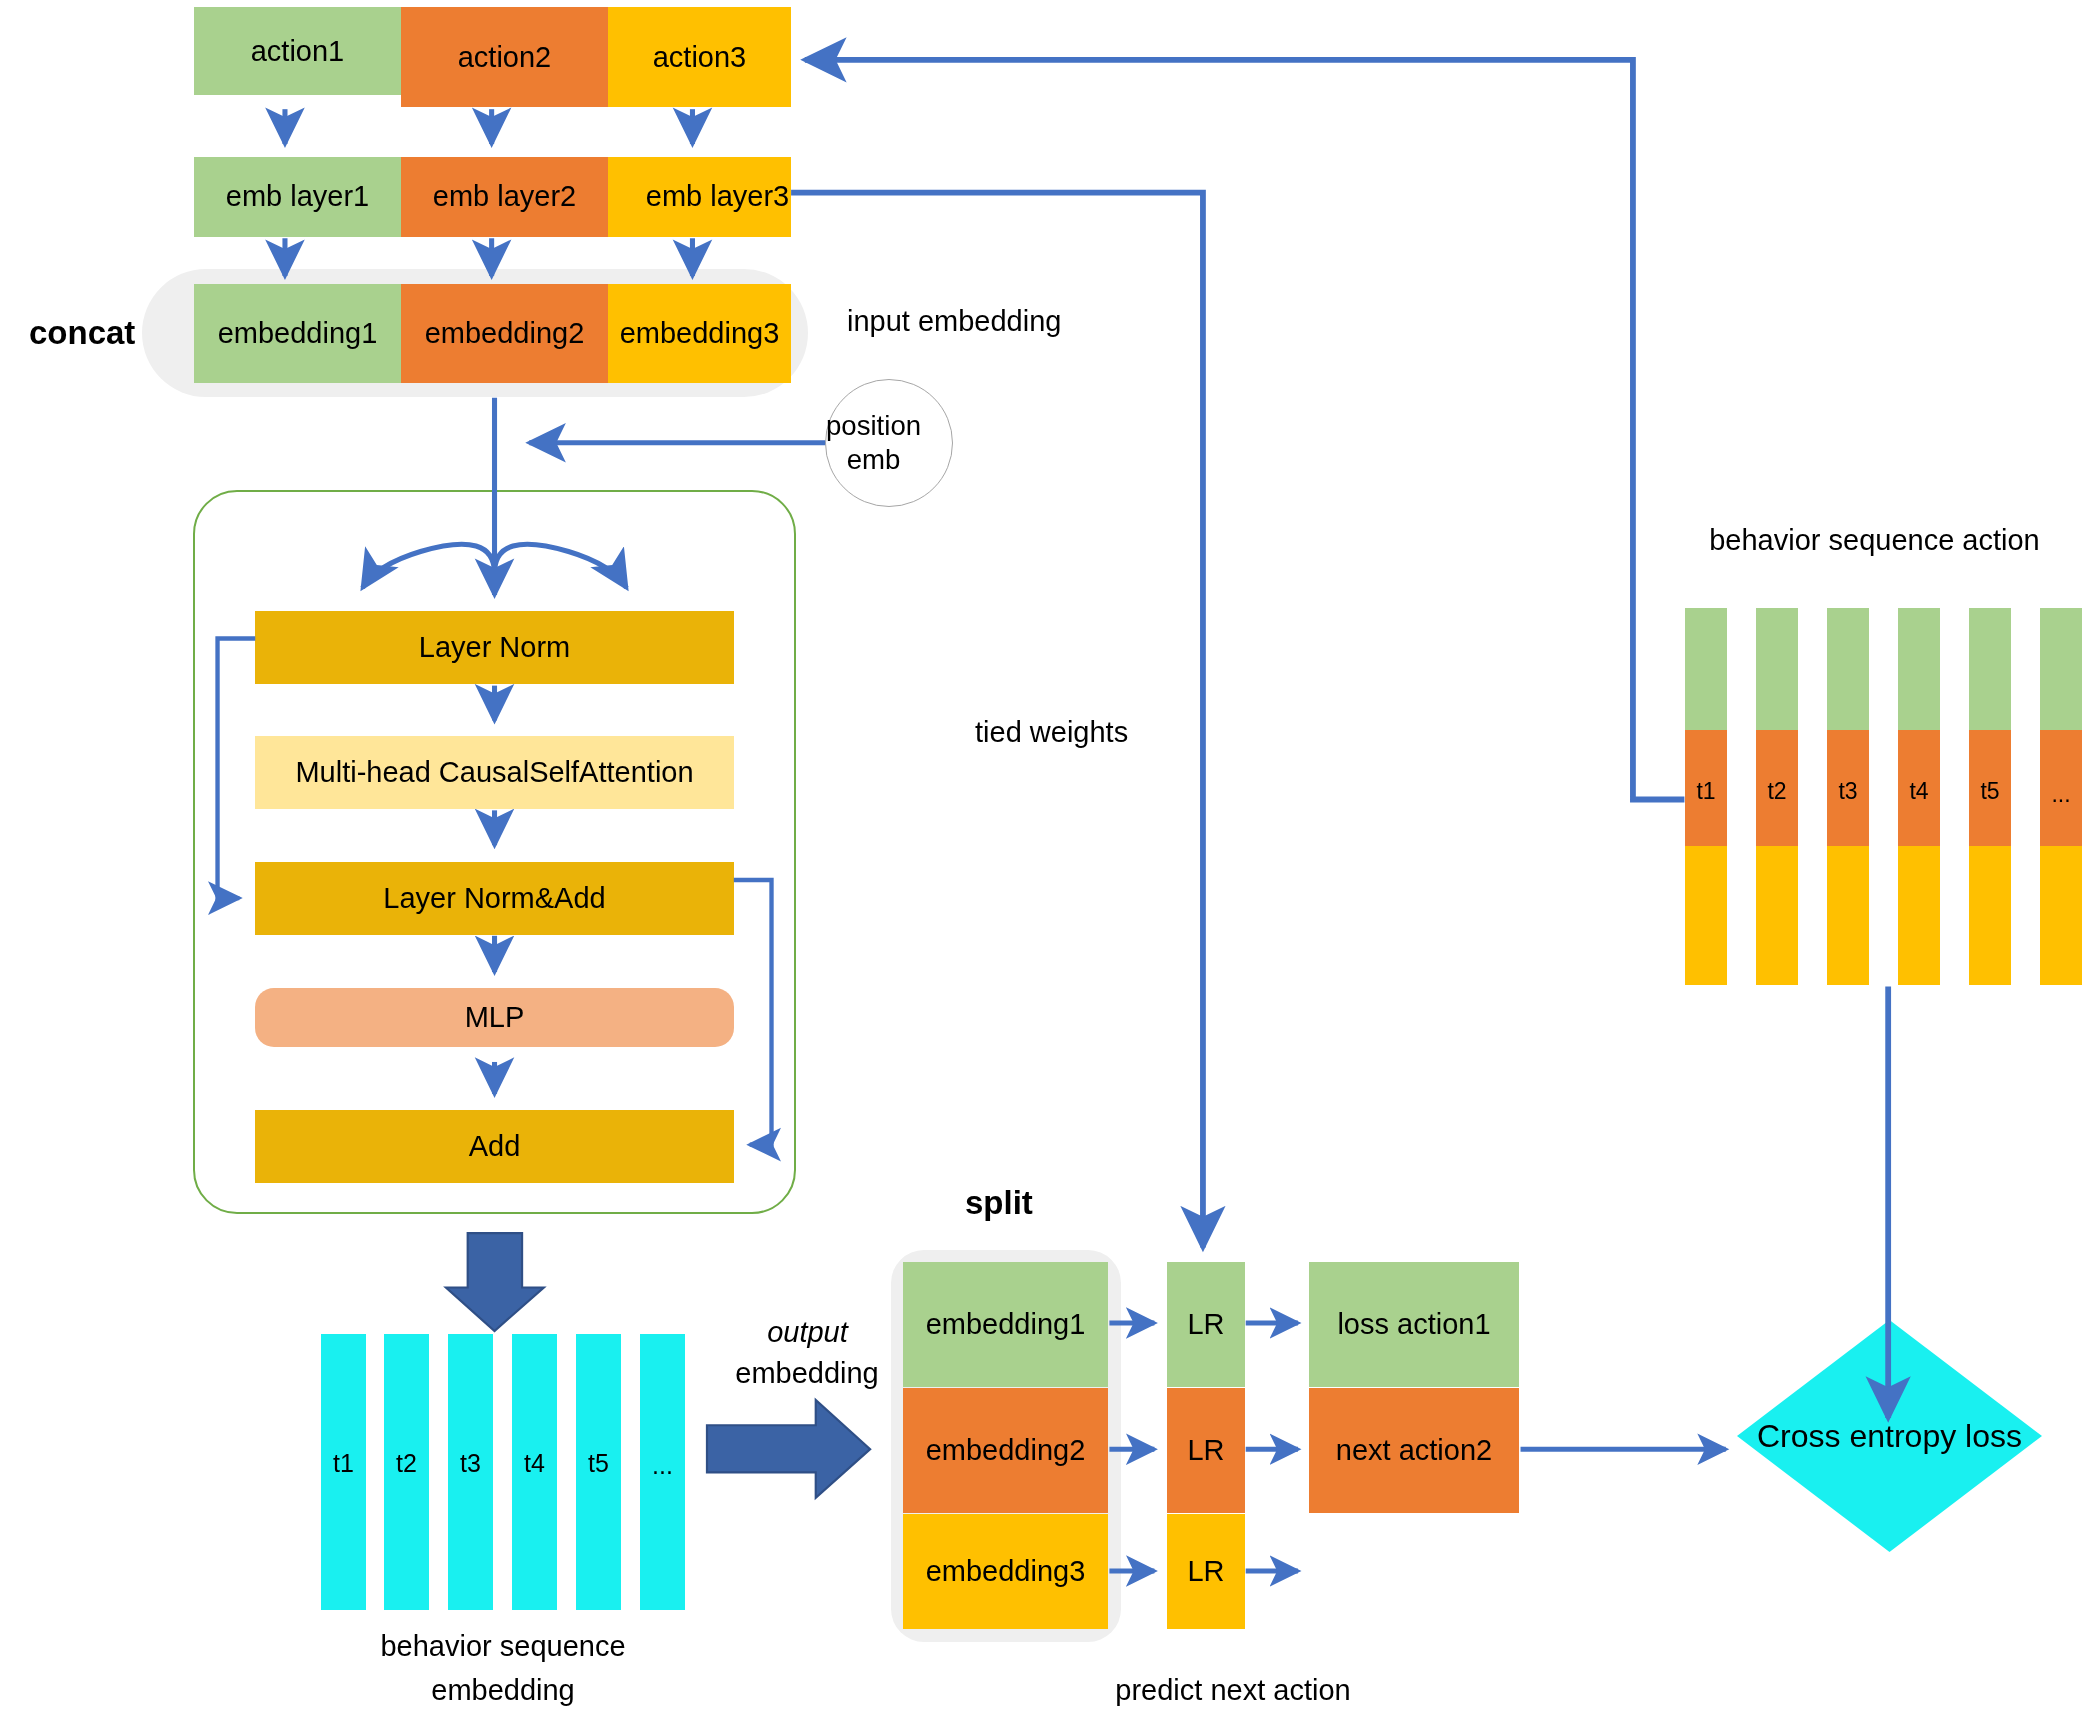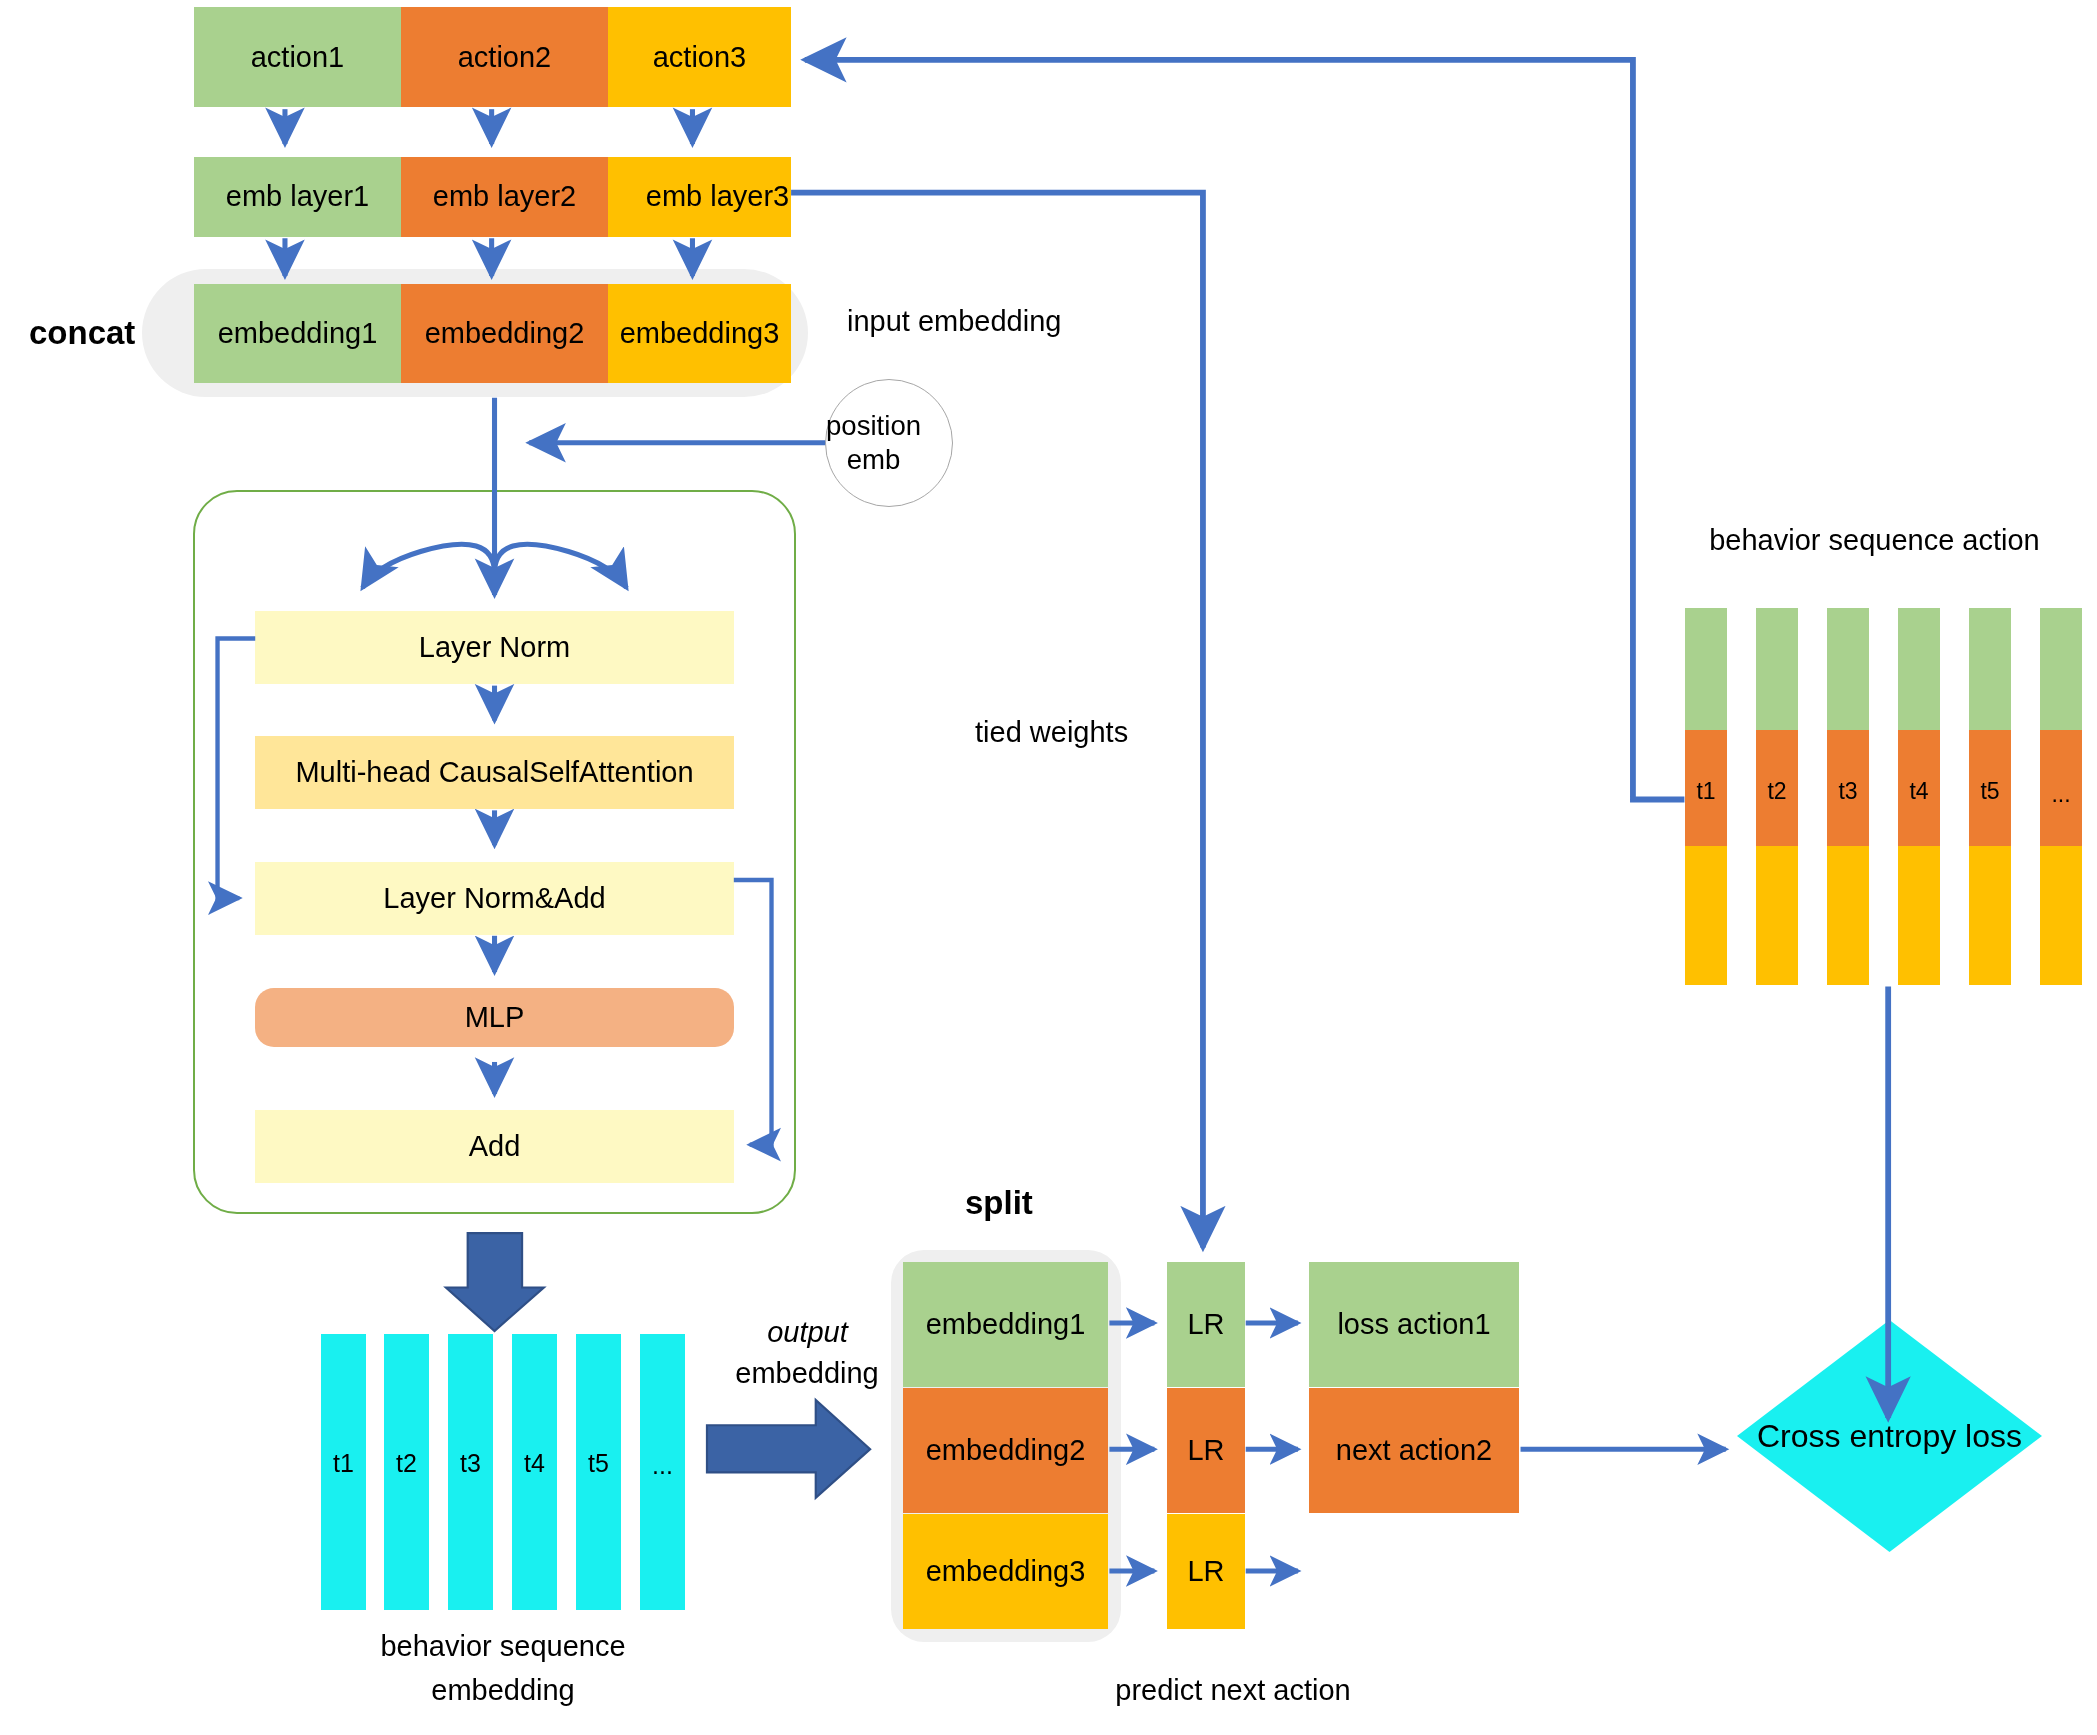--- a/index.html
+++ b/index.html
@@ -5,21 +5,21 @@
   html,body{margin:0;padding:0;background:#fff;}
   body{width:2097px;height:1736px;position:relative;
        font-family:"Liberation Sans","DejaVu Sans",sans-serif;color:#000;}
   #stage{position:absolute;left:0;top:0;width:2097px;height:1736px;overflow:hidden;}
   .abs{position:absolute;box-sizing:border-box;}
   .cell{display:flex;align-items:center;justify-content:center;text-align:center;
         font-size:29px;line-height:1.15;color:#000;}
   .green{background:#A9D18E;}
   .orange{background:#ED7D31;}
   .gold{background:#FFC000;}
-  .blue{background:#fef9c3;}
+  .blue{background:#eab308;}
   .yellowlite{background:#FFE699;}
   .salmon{background:#F4B183;}
   .cyan{background:#19F0F0;}
   .lbl{position:absolute;font-size:29px;color:#000;white-space:pre;line-height:1.3;}
   .lbl.bold{font-weight:bold;}
   .lbl.c{text-align:center;}
   svg.overlay{position:absolute;left:0;top:0;width:2097px;height:1736px;
               pointer-events:none;overflow:visible;}
   .pill{background:#EFEFEF;border-radius:65px;}
   .pill2{background:#EFEFEF;border-radius:33px;}
@@ -30,21 +30,21 @@
   .diamond{width:305px;height:232px;background:#19F0F0;
            clip-path:polygon(50% 0,100% 50%,50% 100%,0 50%);
            display:flex;align-items:center;justify-content:center;}
   .diamond span{font-size:32px;white-space:nowrap;}
 </style>
 </head>
 <body>
 
 <div id="stage">
 
-  <div class="abs cell green" style="left:194px;top:7.3px;width:207px;height:100px;">action1</div>
+  <div class="abs cell green" style="left:194px;top:7.3px;width:207px;height:88px;">action1</div>
   <div class="abs cell orange" style="left:401px;top:7.3px;width:207px;height:100px;">action2</div>
   <div class="abs cell gold" style="left:608px;top:7.3px;width:183px;height:100px;">action3</div>
 
   <div class="abs cell green" style="left:194px;top:157px;width:207px;height:80px;">emb layer1</div>
   <div class="abs cell orange" style="left:401px;top:157px;width:207px;height:80px;">emb layer2</div>
   <div class="abs cell gold" style="left:608px;top:157px;width:183px;height:80px;padding-left:36px;">emb layer3</div>
 
   <div class="abs pill" style="left:142px;top:269px;width:666px;height:128px;"></div>
   <div class="lbl bold" style="left:29px;top:312px;font-size:33px;">concat</div>
   <div class="abs cell green" style="left:194px;top:284px;width:207px;height:99px;">embedding1</div>

